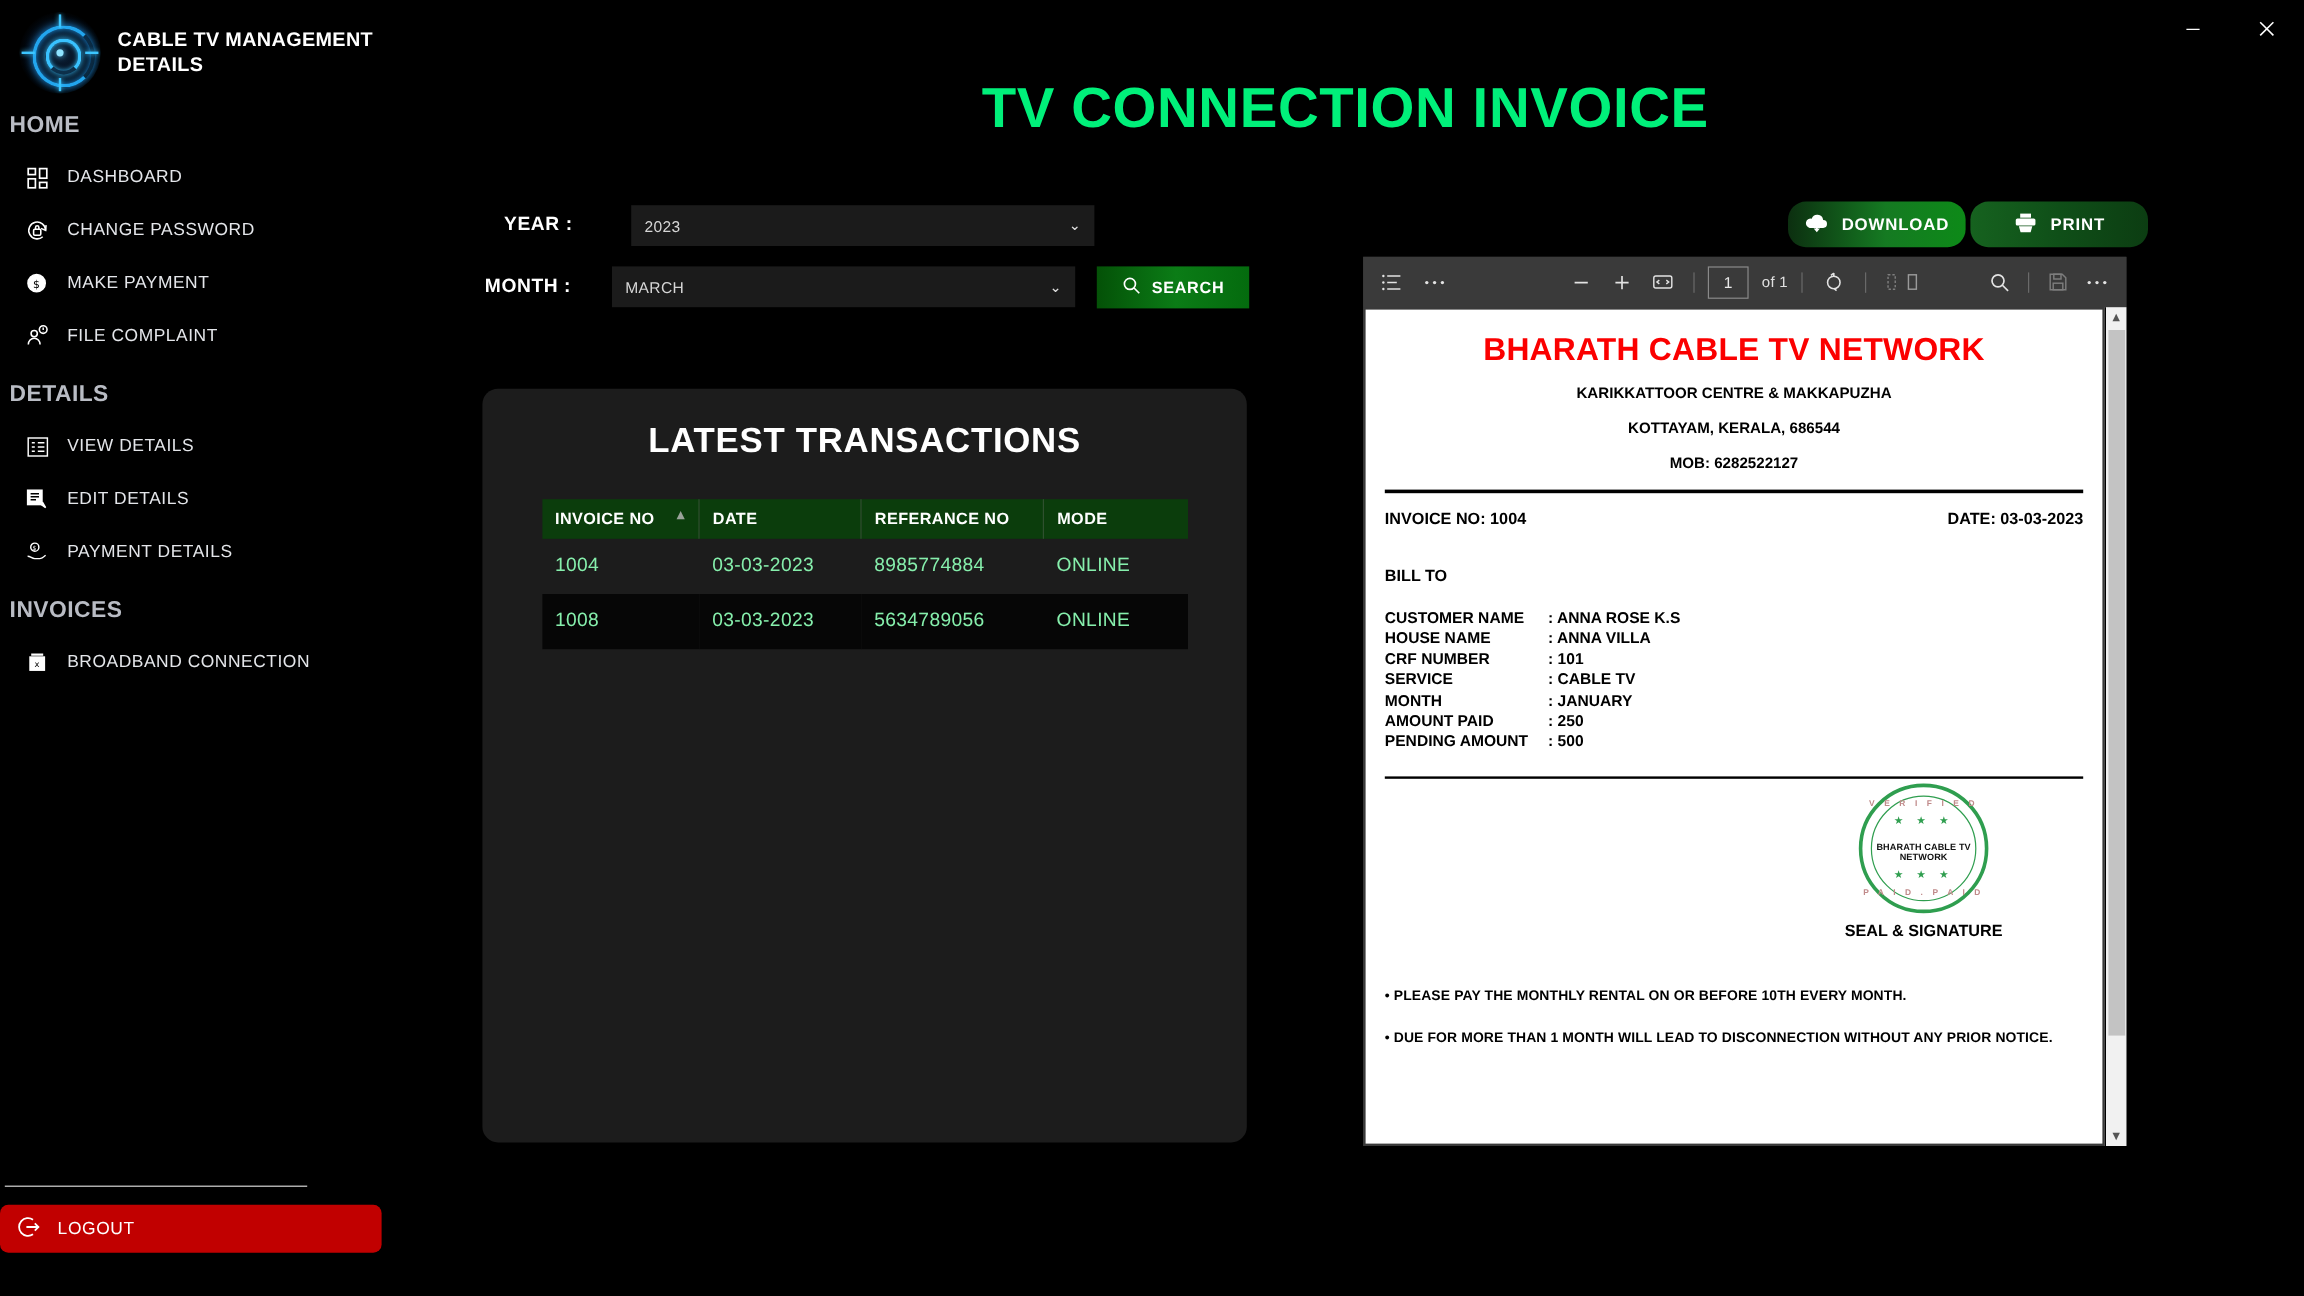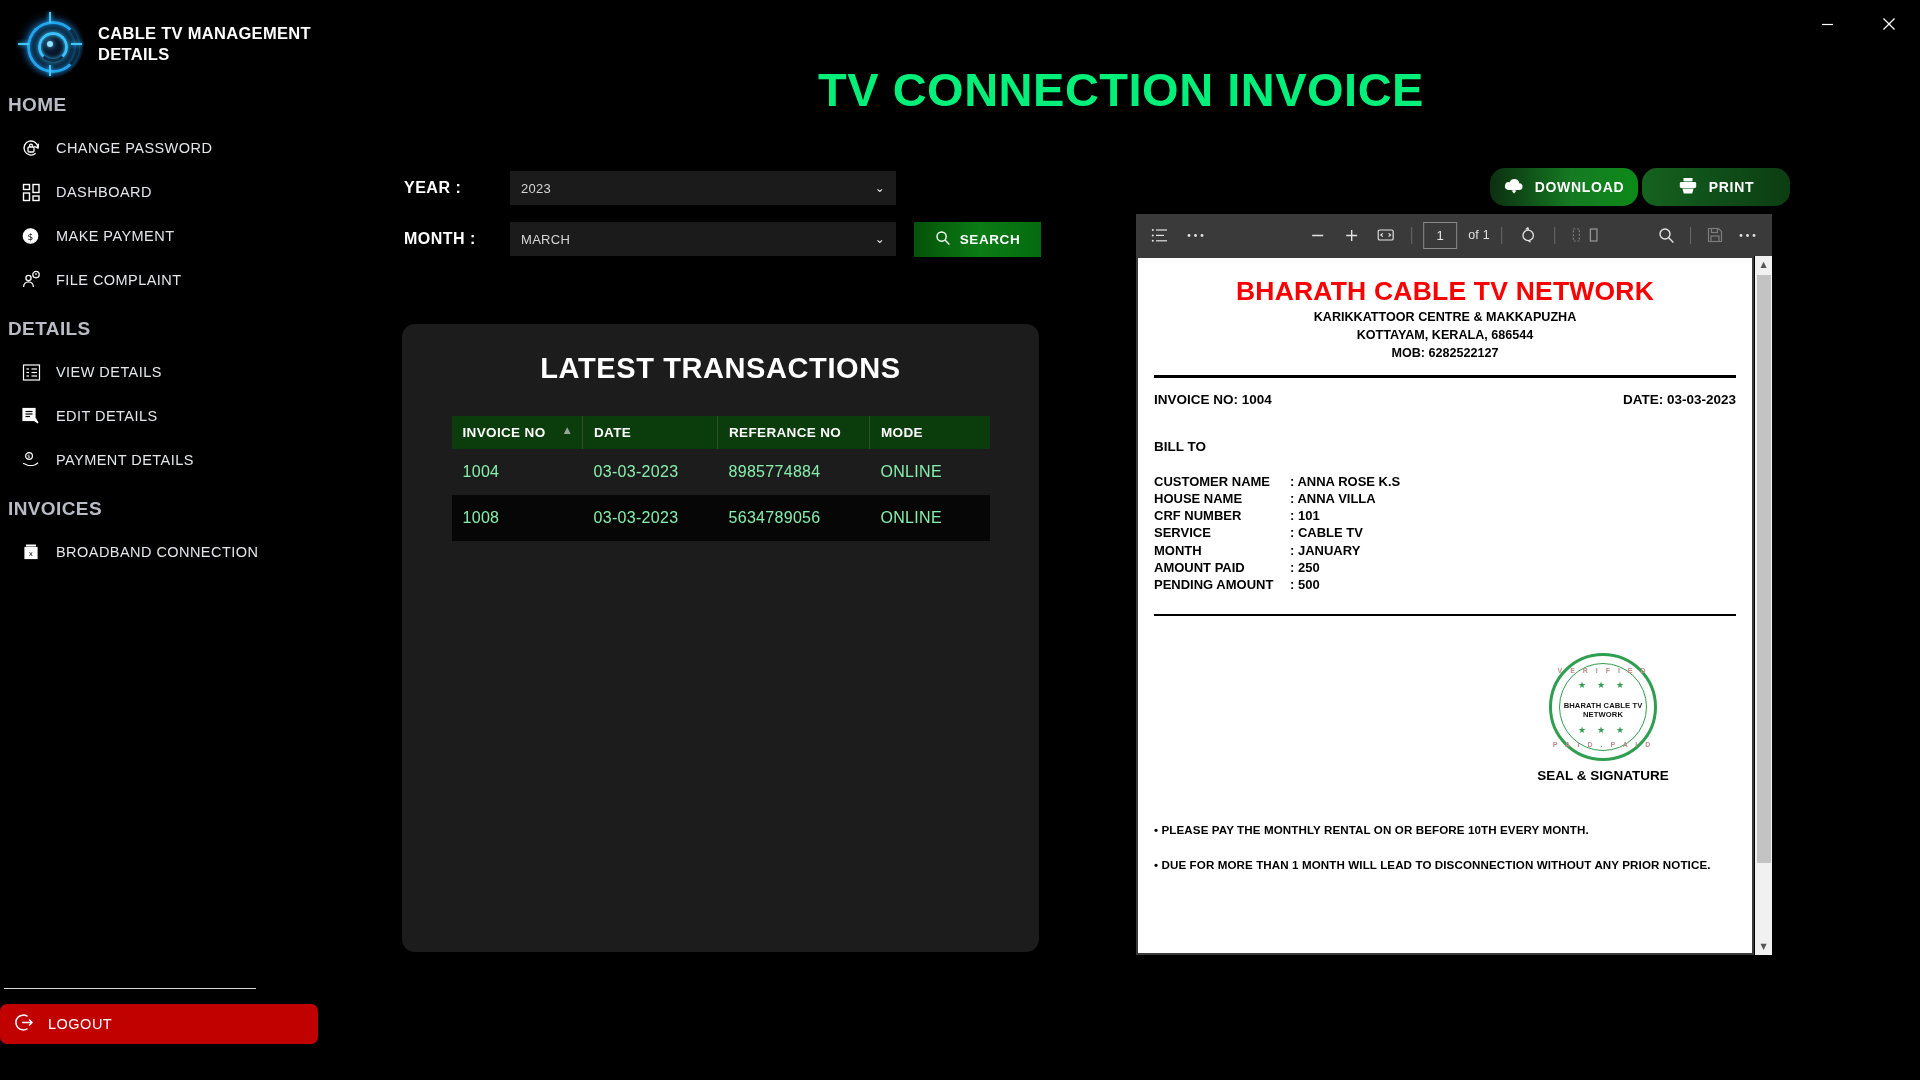--- a/index.html
+++ b/index.html
@@ -86,21 +86,21 @@
 
   
   #page-title {
     position: absolute; left: 322px; top: 62px; width: 1598px; text-align: center;
     color: #00f07a; font-size: 47px; font-weight: bold; letter-spacing: .5px;
     font-family: "Liberation Sans", sans-serif;
   }
 
   
   .filter-row { position: absolute; display: flex; align-items: center; }
-  #row-year  { left: 404px; top: 171px; }
+  #row-year  { left: 420px; top: 171px; }
   #row-month { left: 404px; top: 222px; }
   .filter-label {
     width: 106px; color: #fff; font-size: 16px; font-weight: bold; letter-spacing: .5px;
   }
   .select-box {
     width: 386px; height: 34px; background: #1b1b1b; border: none;
     display: flex; align-items: center; justify-content: space-between;
     padding: 0 11px; color: #d6d6d6; font-size: 13px; letter-spacing: .3px;
   }
   .select-box .chev { color: #e4e4e4; font-size: 12px; font-family: "DejaVu Sans", sans-serif; }
@@ -188,21 +188,21 @@
     height: 17px; display: flex; align-items: center; justify-content: center;
     color: #555; font-size: 8px; font-family: "DejaVu Sans", sans-serif;
   }
   #pdf-thumb {
     position: absolute; top: 19px; left: 2px; width: 14px; height: 588px; background: #c3c3c3;
   }
 
   
   #inv-head { text-align: center; padding-top: 18px; }
   #inv-company { color: #fb0000; font-size: 26.5px; font-weight: bold; letter-spacing: .2px; }
-  .inv-addr { color: #000; font-size: 12.6px; font-weight: bold; line-height: 1.18; margin-top: 3px; }
+  .inv-addr { color: #000; font-size: 12.6px; font-weight: bold; line-height: 1.18; margin-top: 14px; }
   #inv-rule { height: 3px; background: #000; margin: 14px 16px 0; }
   #inv-meta {
     display: flex; justify-content: space-between; padding: 14px 16px 0;
     font-size: 13.5px; font-weight: bold; color: #000;
   }
   #bill-to { font-size: 13.5px; font-weight: bold; color: #000; padding: 32px 0 0 16px; }
   #inv-fields { padding: 19px 0 0 16px; }
   .inv-field { display: flex; font-size: 13px; font-weight: bold; color: #000; line-height: 1.33; }
   .inv-field .k { width: 136px; }
   .inv-field .v { }
@@ -256,40 +256,40 @@
       <div class="logo-tick" style="left:55px;top:33px;width:11px;height:2px;"></div>
       <div class="logo-dot"></div>
     </div>
     <div id="brand-title">CABLE TV MANAGEMENT DETAILS</div>
   </div>
 
   <div class="nav-group-label">HOME</div>
 
   <div class="nav-item">
     <span class="ico">
+      <svg width="19" height="19" viewBox="0 0 19 19" fill="none" stroke="#fff" stroke-width="1.4">
+        <rect x="1.5" y="1.5" width="6" height="5"></rect>
+          <rect x="11" y="1.5" width="6" height="8"></rect>
+        <rect x="1.5" y="10" width="6" height="7.5"></rect>
+          <rect x="11" y="13" width="6" height="4.5"></rect>
+      </svg>
+    </span>
+    <span>DASHBOARD</span>
+  </div>
+
+  <div class="nav-item">
+    <span class="ico">
       <svg width="20" height="20" viewBox="0 0 20 20" fill="none" stroke="#fff" stroke-width="1.3">
         <path d="M17 10a7 7 0 1 0-2.4 5.3"></path>
           <path d="M17.4 5.6 17 10l-3.8-1.7"></path>
         <rect x="7" y="9" width="6" height="5" rx="1"></rect>
           <path d="M8.6 9V7.6a1.4 1.4 0 0 1 2.8 0V9"></path>
       </svg>
     </span>
     <span>CHANGE PASSWORD</span>
-  </div>
-
-  <div class="nav-item">
-    <span class="ico">
-      <svg width="19" height="19" viewBox="0 0 19 19" fill="none" stroke="#fff" stroke-width="1.4">
-        <rect x="1.5" y="1.5" width="6" height="5"></rect>
-          <rect x="11" y="1.5" width="6" height="8"></rect>
-        <rect x="1.5" y="10" width="6" height="7.5"></rect>
-          <rect x="11" y="13" width="6" height="4.5"></rect>
-      </svg>
-    </span>
-    <span>DASHBOARD</span>
   </div>
 
   <div class="nav-item">
     <span class="ico">
       <svg width="20" height="20" viewBox="0 0 20 20" fill="none" stroke="#fff" stroke-width="1.3">
         <circle cx="9.5" cy="10" r="7.2" fill="#fff" stroke="#fff"></circle>
         <text x="9.5" y="13.6" font-size="9" fill="#000" text-anchor="middle" font-family="DejaVu Sans" stroke="none">$</text>
       </svg>
     </span>
     <span>MAKE PAYMENT</span>

